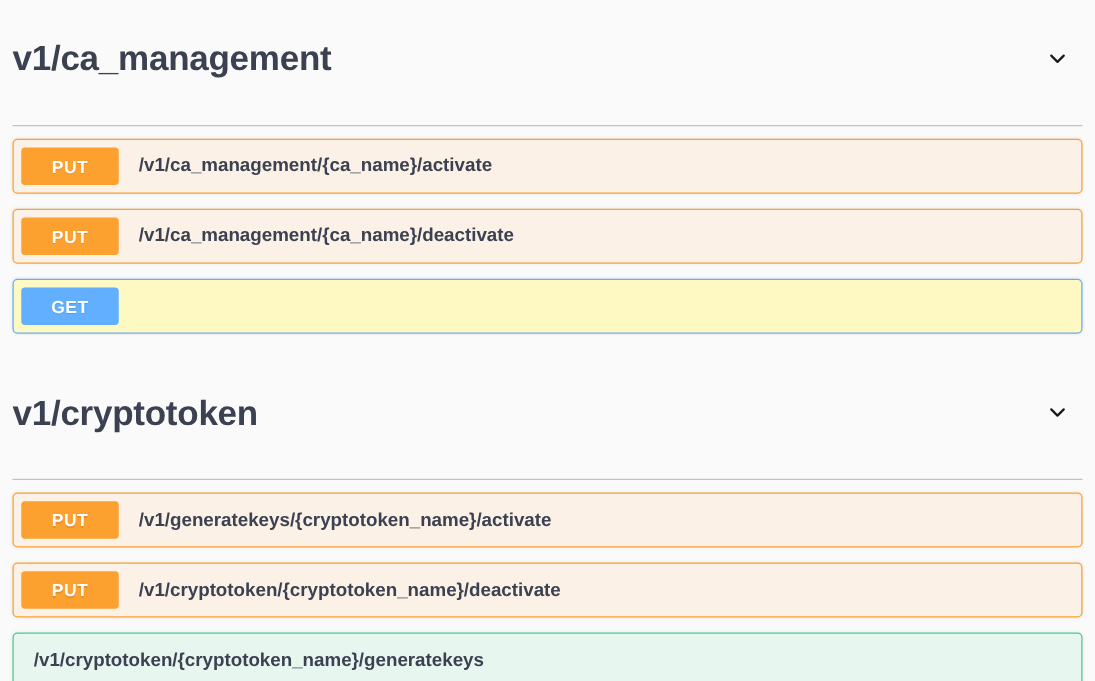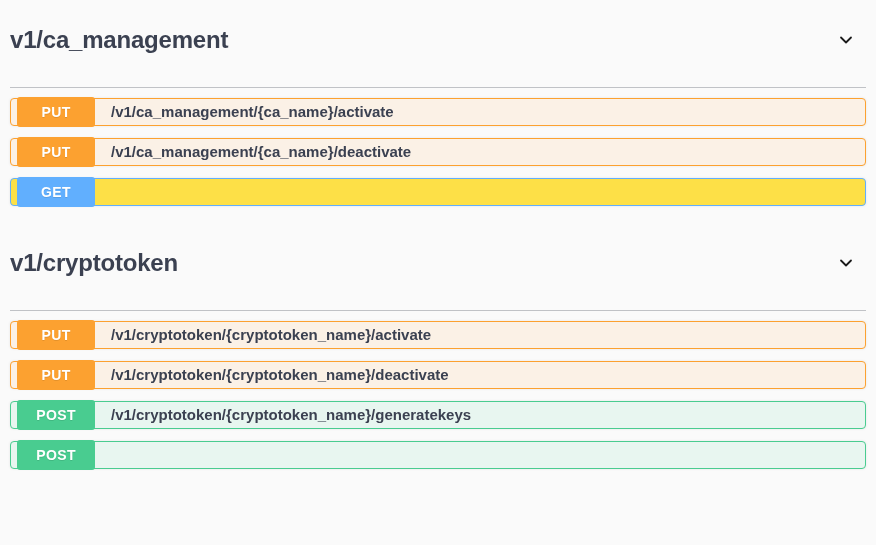--- a/index.html
+++ b/index.html
@@ -30,21 +30,21 @@
     padding: 0 0 8px 0;
     margin: 0 0 2px 0;
     border-bottom: 1px solid rgba(59,65,81,.3);
     cursor: pointer;
     -webkit-user-select: none;
     user-select: none;
   }
   .opblock-tag-first { margin-top: 2px; }
   .opblock-tag-second { margin-top: 19px; }
   .opblock-tag-name {
-    font-size: 24px;
+    font-size: 28px;
     font-weight: bold;
     line-height: 1.2;
     color: #3b4151;
     font-family: "Liberation Sans", sans-serif;
     letter-spacing: -0.2px;
   }
   .tag-chevron {
     width: 20px;
     height: 20px;
     margin-right: 10px;
@@ -52,32 +52,32 @@
     align-items: center;
     justify-content: center;
   }
   .tag-chevron svg { display: block; }
 
   
   .opblock {
     display: flex;
     align-items: center;
     box-sizing: border-box;
-    height: 28px;
+    height: 44px;
     margin: 0 0 12px 0;
     border-radius: 4px;
     border-width: 1px;
     border-style: solid;
     box-shadow: 0 0 3px rgba(0,0,0,0.08);
     cursor: pointer;
   }
   .opblock-first { margin-top: 10px; }
 
   .opblock-put  { background: #fbf1e6; border-color: #fca130; }
-  .opblock-get  { background: #fde047; border-color: #61affe; }
+  .opblock-get  { background: #fef9c3; border-color: #61affe; }
   .opblock-post { background: #e8f6f0; border-color: #49cc90; }
 
   .opblock-summary-method {
     flex: 0 0 auto;
     width: 78px;
     min-width: 78px;
     height: 30px;
     line-height: 30px;
     margin-left: 6px;
     text-align: center;
@@ -143,30 +143,29 @@
       <h3 class="opblock-tag-name">v1/cryptotoken</h3>
       <span class="tag-chevron">
         <svg width="20" height="20" viewBox="0 0 20 20" aria-hidden="true">
           <path d="M5 7.5 L10 12.5 L15 7.5" fill="none" stroke="#1a1a1a" stroke-width="1.8" stroke-linecap="round" stroke-linejoin="round"></path>
         </svg>
       </span>
     </div>
 
     <div class="opblock opblock-put opblock-first">
       <span class="opblock-summary-method method-put">PUT</span>
-      <span class="opblock-summary-path">/v1/cryptotoken/{cryptotoken_name}/activate</span>
+      <span class="opblock-summary-path">/v1/generatekeys/{cryptotoken_name}/activate</span>
     </div>
 
     <div class="opblock opblock-put">
       <span class="opblock-summary-method method-put">PUT</span>
       <span class="opblock-summary-path">/v1/cryptotoken/{cryptotoken_name}/deactivate</span>
     </div>
 
     <div class="opblock opblock-post">
-      <span class="opblock-summary-method method-post">POST</span>
       <span class="opblock-summary-path">/v1/cryptotoken/{cryptotoken_name}/generatekeys</span>
     </div>
 
     <div class="opblock opblock-post">
       <span class="opblock-summary-method method-post">POST</span>
 
     </div>
 
   </div>
 

